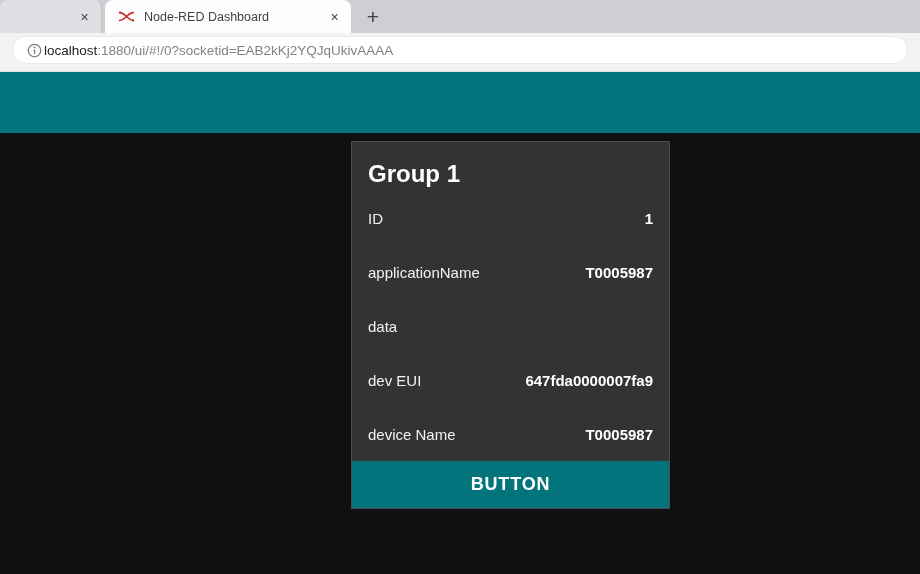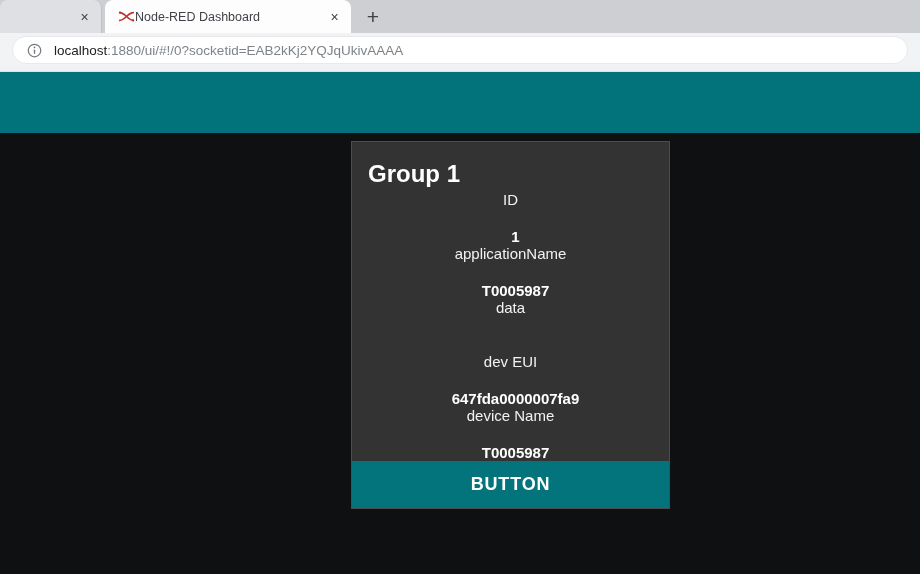--- a/index.html
+++ b/index.html
@@ -15,21 +15,21 @@
     height: 33px; display: flex; align-items: center;
     border-radius: 8px 8px 0 0; font-size: 12.5px; color: #3f4347;
   }
   .tab-inactive {
     width: 102px; background: #dee0e3; justify-content: flex-end;
     padding-right: 8px; border-right: 1px solid #bfc1c4;
   }
   .tab-active {
     width: 246px; margin-left: 3px; background: #fdfdfe; padding: 0 8px 0 13px;
   }
-  .tab-title { flex: 1; white-space: nowrap; overflow: hidden; }
+  .tab-title { flex: 1; margin-left: 9px; white-space: nowrap; overflow: hidden; }
   .close-btn {
     width: 17px; height: 17px; display: flex; align-items: center; justify-content: center;
     font-size: 14px; color: #444; cursor: pointer; border-radius: 50%;
   }
   .newtab-btn {
     width: 28px; height: 28px; margin-left: 8px; margin-bottom: 2px;
     display: flex; align-items: center; justify-content: center;
     font-size: 21px; font-weight: 300; color: #3f4347; cursor: pointer;
   }
   .nr-icon { width: 17px; height: 17px; flex-shrink: 0; }
@@ -37,21 +37,21 @@
   .toolbar {
     position: absolute; left: 0; top: 33px; width: 920px; height: 34px;
     background: #f1f3f4; display: flex; align-items: center;
   }
   .addressbar {
     margin: 0 12px; height: 28px; flex: 1; background: #ffffff;
     border: 1px solid #e7e9ea; border-radius: 14px;
     display: flex; align-items: center; padding-left: 14px;
   }
   .info-icon { width: 15px; height: 15px; flex-shrink: 0; }
-  .url-text { margin-left: 12px; font-size: 13.5px; white-space: nowrap; }
+  .url-text { margin-left: 2px; font-size: 13.5px; white-space: nowrap; }
   .url-host { color: #202124; }
   .url-rest { color: #7e8388; }
 
   .toolbar-edge {
     position: absolute; left: 0; top: 67px; width: 920px; height: 5px;
     background: #f0f1f2; border-bottom: 1px solid #e2e3e4;
   }
 
   
   .nr-header {
@@ -65,21 +65,21 @@
   .card {
     position: absolute; left: 351px; top: 141px; width: 319px;
     background: #333333; border: 1px solid #4c4c4c; overflow: visible;
   }
   .card-title {
     height: 49px; padding: 18px 16px 0 16px;
     color: #ffffff; font-size: 24px; font-weight: 700;
   }
   .row {
     height: 54px; padding: 0 16px; display: flex; align-items: center;
-    justify-content: space-between; color: #f2f2f2; font-size: 15px; flex-direction: column;
+    justify-content: space-between; color: #f2f2f2; font-size: 15px;
   }
   .row .lbl { flex-shrink: 0; white-space: nowrap; }
   .row .val {
     flex-shrink: 0; margin-left: 10px; font-weight: 700; color: #ffffff;
     white-space: nowrap; text-align: right;
   }
   .widget-button {
     display: block; width: 100%; height: 47px; border: none;
     background: #03747b; color: #ffffff; font-family: "Liberation Sans", sans-serif;
     font-size: 18px; font-weight: 700; letter-spacing: 0.8px; cursor: pointer;

